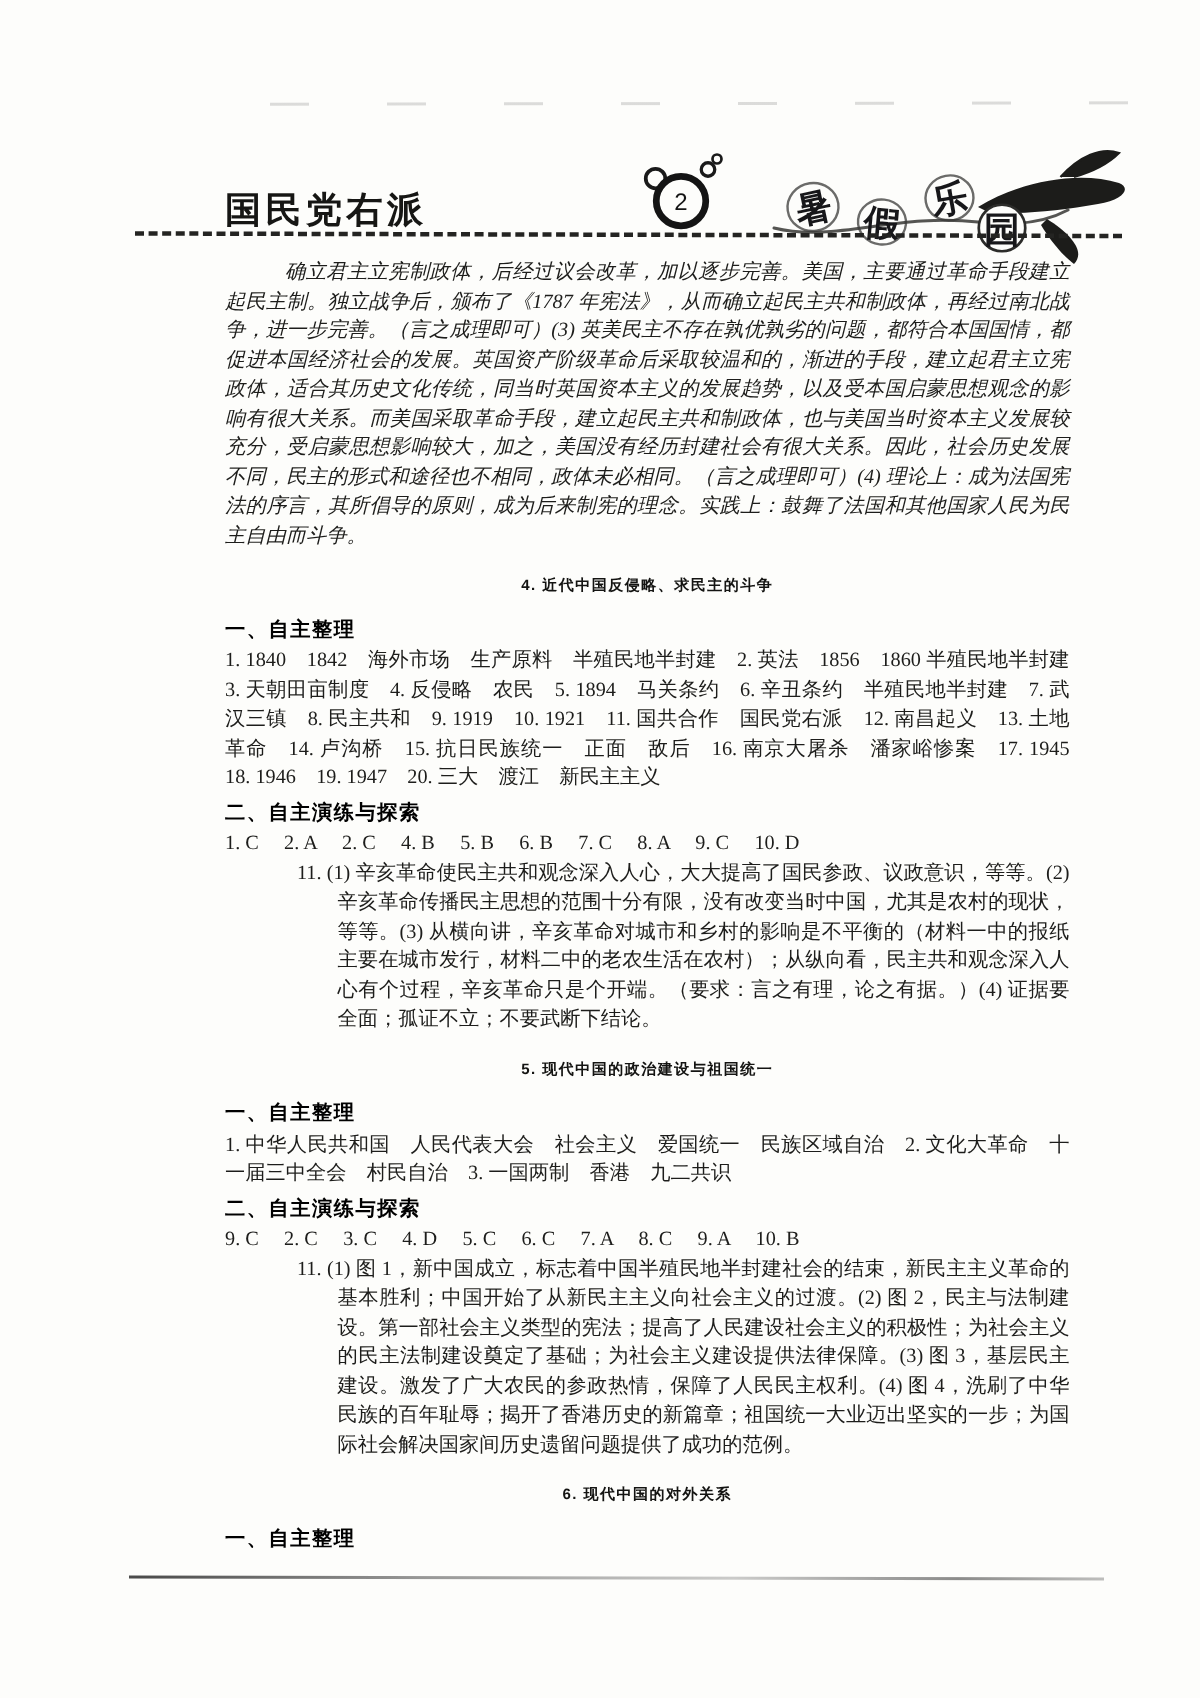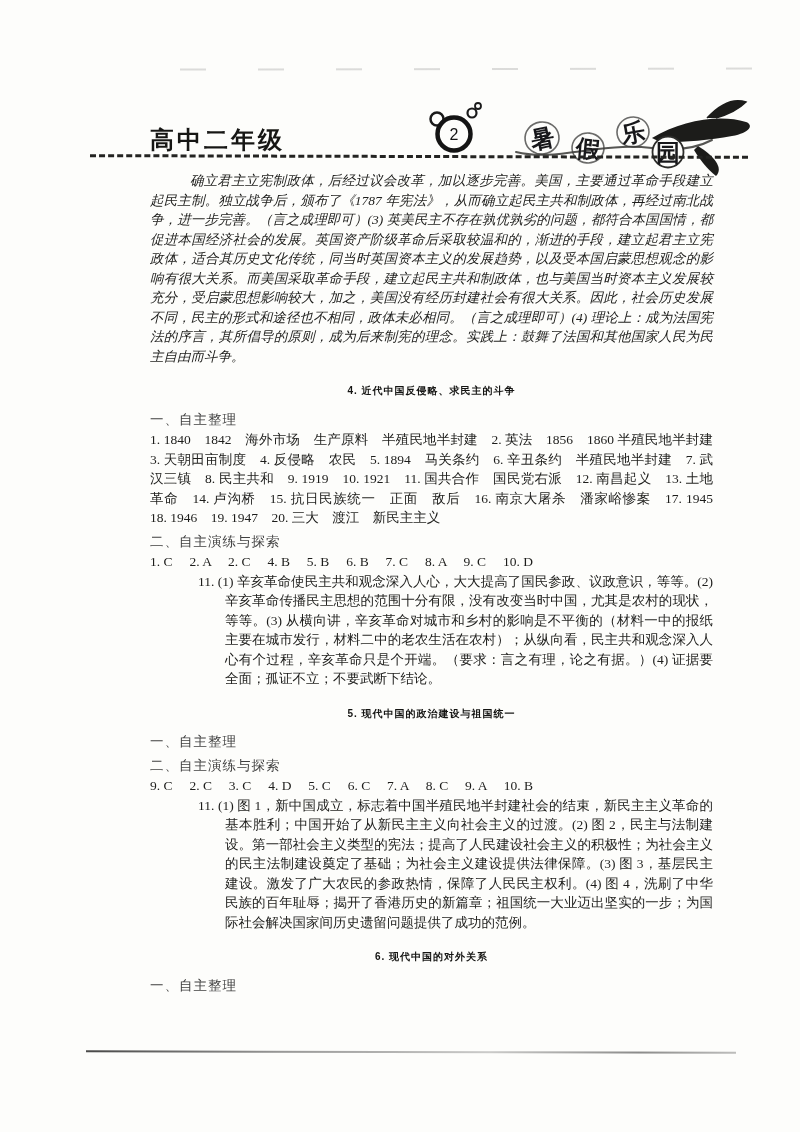--- a/index.html
+++ b/index.html
@@ -50,39 +50,39 @@
   .para.first-indent { text-indent: 40px; font-style: italic; }
   .para.hang { padding-left: 27px; text-indent: -27px; margin-left: 48px; }
   .sec-title {
     margin: 15px 0 9px 0; text-align: center;
     font-family: "Liberation Sans", sans-serif;
     font-size: 10px; font-weight: 700; color: #141412; letter-spacing: 1px;
   }
   .sub-heading {
     margin: 4px 0 1px 0;
     font-family: "Liberation Sans", sans-serif;
-    font-size: 13.5px; font-weight: 400; color: #404040; letter-spacing: 1px;
+    font-size: 13.5px; font-weight: 700; color: #000000; letter-spacing: 1px;
   }
   svg text.logo-char {
     font-family: "Liberation Sans", sans-serif;
     font-weight: 700; font-size: 24px; fill: #17171a;
   }
   svg text.badge-num {
     font-family: "Liberation Sans", sans-serif;
     font-size: 16px; fill: #141414;
   }
 </style>
 </head>
 <body>
 
 <div class="page">
 
   <div class="scan-top-line"></div>
 
-  <div class="grade-label">高中二年级</div>
+  <div class="grade-label">国民党右派</div>
 
   <svg class="page-badge" viewBox="0 0 62 62" xmlns="http://www.w3.org/2000/svg">
     <circle cx="11" cy="19" r="6.5" fill="#fdfdfb" stroke="#1a1a1a" stroke-width="2.5"></circle>
     <circle cx="46" cy="13" r="4.5" fill="#fdfdfb" stroke="#1a1a1a" stroke-width="2.2"></circle>
     <circle cx="52" cy="6" r="3" fill="#fdfdfb" stroke="#1a1a1a" stroke-width="1.8"></circle>
     <circle cx="28" cy="34" r="16.5" fill="#fdfdfb" stroke="#141414" stroke-width="4.5"></circle>
     <text class="badge-num" x="28" y="40" text-anchor="middle">2</text>
   </svg>
 
   <svg class="brand-logo" viewBox="0 0 264 88" xmlns="http://www.w3.org/2000/svg">
@@ -108,20 +108,21 @@
 
     <h2 class="sec-title">4. 近代中国反侵略、求民主的斗争</h2>
     <h3 class="sub-heading">一、自主整理</h3>
     <p class="para">1. 1840　1842　海外市场　生产原料　半殖民地半封建　2. 英法　1856　1860 半殖民地半封建　3. 天朝田亩制度　4. 反侵略　农民　5. 1894　马关条约　6. 辛丑条约　半殖民地半封建　7. 武汉三镇　8. 民主共和　9. 1919　10. 1921　11. 国共合作　国民党右派　12. 南昌起义　13. 土地革命　14. 卢沟桥　15. 抗日民族统一　正面　敌后　16. 南京大屠杀　潘家峪惨案　17. 1945　18. 1946　19. 1947　20. 三大　渡江　新民主主义</p>
     <h3 class="sub-heading">二、自主演练与探索</h3>
     <p class="para">1. C　 2. A　 2. C　 4. B　 5. B　 6. B　 7. C　 8. A　 9. C　 10. D</p>
     <p class="para hang">11. (1) 辛亥革命使民主共和观念深入人心，大大提高了国民参政、议政意识，等等。(2) 辛亥革命传播民主思想的范围十分有限，没有改变当时中国，尤其是农村的现状，等等。(3) 从横向讲，辛亥革命对城市和乡村的影响是不平衡的（材料一中的报纸主要在城市发行，材料二中的老农生活在农村）；从纵向看，民主共和观念深入人心有个过程，辛亥革命只是个开端。（要求：言之有理，论之有据。）(4) 证据要全面；孤证不立；不要武断下结论。</p>
 
     <h2 class="sec-title">5. 现代中国的政治建设与祖国统一</h2>
     <h3 class="sub-heading">一、自主整理</h3>
+    <p class="para">1. 中华人民共和国　人民代表大会　社会主义　爱国统一　民族区域自治　2. 文化大革命　十一届三中全会　村民自治　3. 一国两制　香港　九二共识</p>
     <h3 class="sub-heading">二、自主演练与探索</h3>
     <p class="para">9. C　 2. C　 3. C　 4. D　 5. C　 6. C　 7. A　 8. C　 9. A　 10. B</p>
     <p class="para hang">11. (1) 图 1，新中国成立，标志着中国半殖民地半封建社会的结束，新民主主义革命的基本胜利；中国开始了从新民主主义向社会主义的过渡。(2) 图 2，民主与法制建设。第一部社会主义类型的宪法；提高了人民建设社会主义的积极性；为社会主义的民主法制建设奠定了基础；为社会主义建设提供法律保障。(3) 图 3，基层民主建设。激发了广大农民的参政热情，保障了人民民主权利。(4) 图 4，洗刷了中华民族的百年耻辱；揭开了香港历史的新篇章；祖国统一大业迈出坚实的一步；为国际社会解决国家间历史遗留问题提供了成功的范例。</p>
 
     <h2 class="sec-title">6. 现代中国的对外关系</h2>
     <h3 class="sub-heading">一、自主整理</h3>
 
   </div>
 
   <div class="scan-bottom-line"></div>

